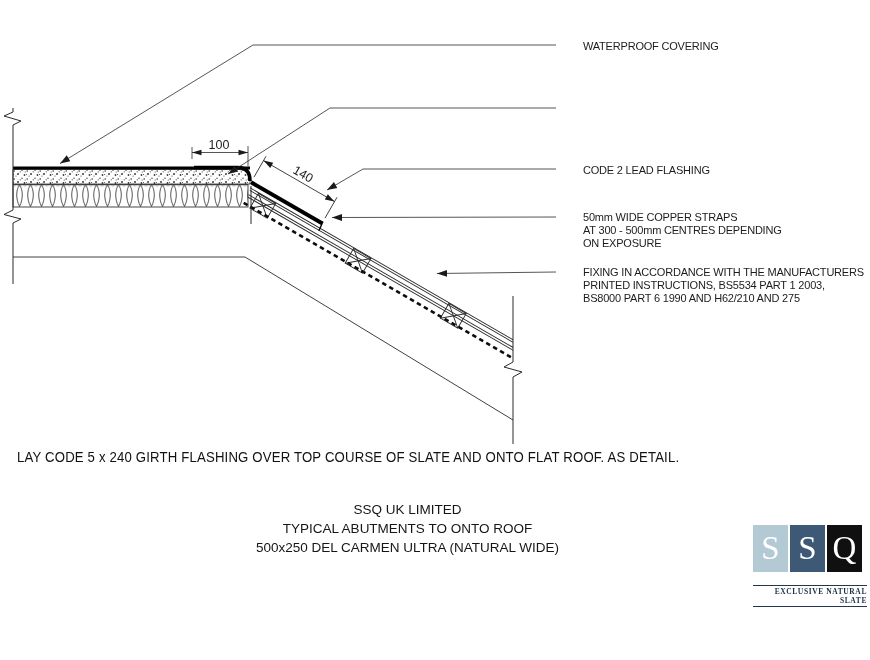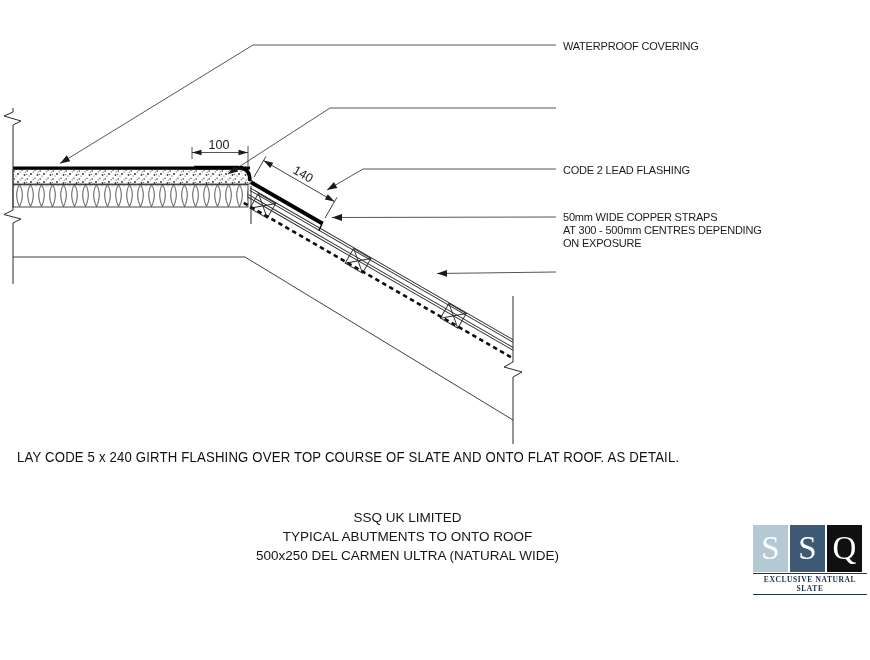--- a/index.html
+++ b/index.html
@@ -1,31 +1,31 @@
 <!DOCTYPE html>
 <html><head>
 <meta charset="utf-8">
 <style>
   html,body{margin:0;padding:0;background:#ffffff;}
   .page{position:relative;width:870px;height:660px;background:#ffffff;overflow:hidden;
         font-family:"Liberation Sans",sans-serif;color:#1a1a1a;}
   .drawing-svg{position:absolute;left:0;top:0;}
-  .callout{position:absolute;left:563px;font-size:11px;line-height:13px;letter-spacing:-0.2px;
+  .callout{position:absolute;left:583px;font-size:11px;line-height:13px;letter-spacing:-0.2px;
            white-space:pre-line;color:#1c1c1c;}
   .note-line{position:absolute;left:17px;top:448px;font-size:15.5px;letter-spacing:0.2px;
              transform:scaleX(0.85);transform-origin:0 0;white-space:nowrap;color:#111;}
   .title-block{position:absolute;left:180px;top:500px;width:455px;text-align:center;
-               font-size:13.5px;line-height:19px;color:#161616;margin-top:8px;}
+               font-size:13.5px;line-height:19px;color:#161616;}
   .logo{position:absolute;left:753px;top:525px;width:114px;}
   .logo-squares{display:flex;gap:2px;}
   .logo-sq{width:35px;height:47px;display:flex;align-items:center;justify-content:center;
            font-family:"Liberation Serif",serif;font-size:33px;color:#ffffff;}
-  .logo-tagline{margin-top:1px;border-top:1px solid #22364e;border-bottom:1px solid #22364e;
+  .logo-tagline{margin-top:13px;border-top:1px solid #22364e;border-bottom:1px solid #22364e;
                 font-family:"Liberation Serif",serif;font-weight:bold;font-size:7.5px;
-                letter-spacing:0.6px;text-align:center;color:#1b2f44;padding:1px 0;background:#fff;}
+                letter-spacing:0.6px;text-align:right;color:#1b2f44;padding:1px 0;background:#fff;}
   svg text{font-family:"Liberation Sans",sans-serif;fill:#1c1c1c;}
 </style>
 </head>
 <body>
 
 <div class="page">
 
   <svg class="drawing-svg" width="870" height="450" viewBox="0 0 870 450">
     <defs>
       <marker id="arr" markerWidth="12" markerHeight="9" refX="10.6" refY="4" orient="auto" markerUnits="userSpaceOnUse">
@@ -120,20 +120,23 @@
       <line x1="556" y1="217" x2="332" y2="217.5" marker-end="url(#arr)"></line>
       <line x1="556" y1="272" x2="437" y2="273.5" marker-end="url(#arr)"></line>
     </g>
   </svg>
 
   <div class="callout" style="top:40px">WATERPROOF COVERING</div>
   <div class="callout" style="top:164px">CODE 2 LEAD FLASHING</div>
   <div class="callout" style="top:211px">50mm WIDE COPPER STRAPS
 AT 300 - 500mm CENTRES DEPENDING
 ON EXPOSURE</div>
+  <div class="callout" style="top:266px">FIXING IN ACCORDANCE  WITH THE MANUFACTURERS
+PRINTED INSTRUCTIONS, BS5534 PART 1  2003,
+BS8000 PART 6 1990 AND H62/210 AND 275</div>
 
   <div class="note-line">LAY CODE 5 x 240 GIRTH FLASHING OVER TOP COURSE OF SLATE AND ONTO FLAT ROOF. AS DETAIL.</div>
 
   <div class="title-block">
     <div>SSQ UK LIMITED</div>
     <div>TYPICAL ABUTMENTS TO ONTO ROOF</div>
     <div>500x250 DEL CARMEN ULTRA (NATURAL WIDE)</div>
   </div>
 
   <div class="logo">

